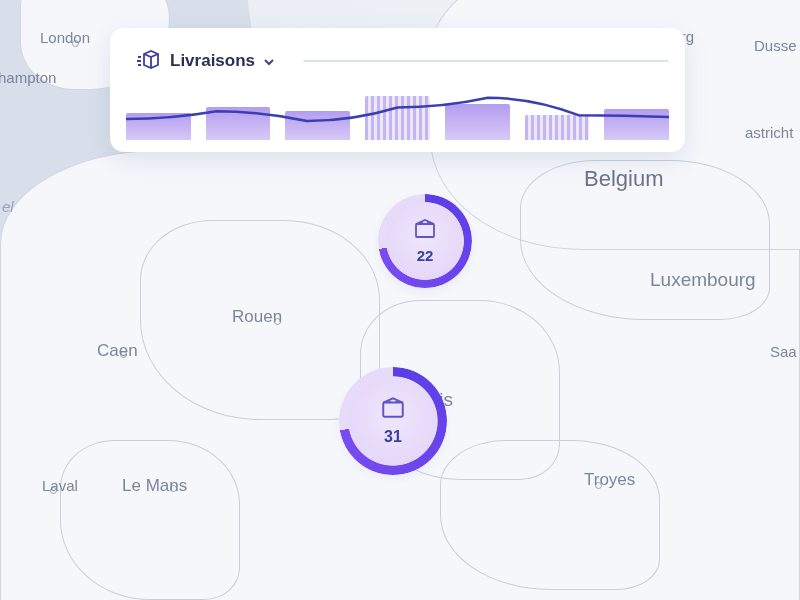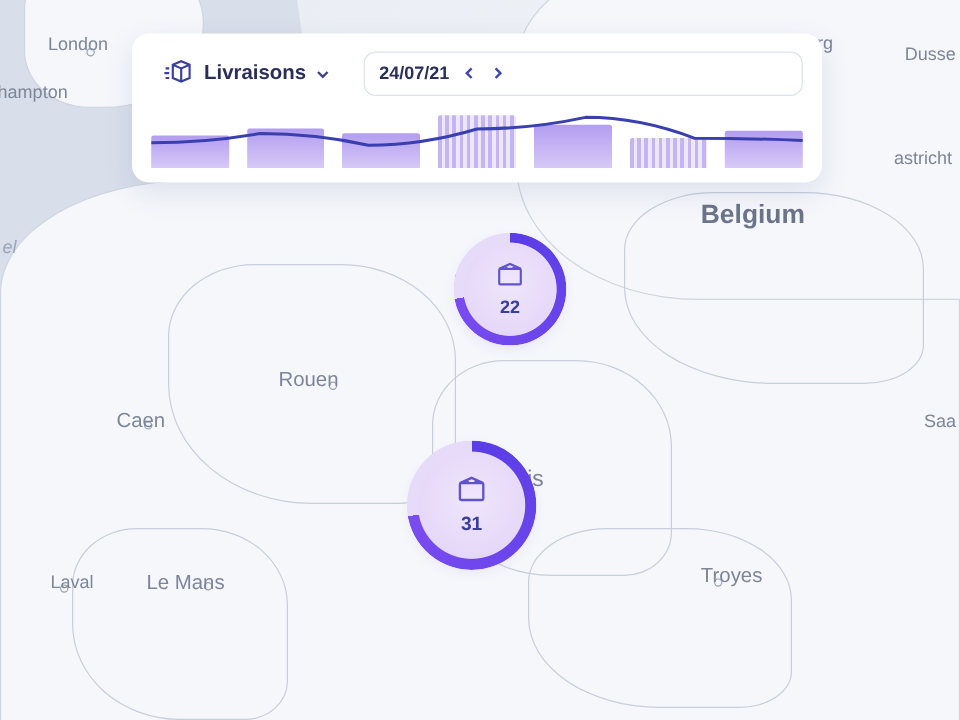--- a/index.html
+++ b/index.html
@@ -52,21 +52,21 @@
   }
   
   .map-label {
     position: absolute;
     color: #7d8599;
     font-size: 15px;
     font-weight: 500;
     white-space: nowrap;
     pointer-events: none;
   }
-  .map-label.country { color: #6c7489; font-size: 24px; font-weight: 700; }
+  .map-label.country { color: #6c7489; font-size: 24px; font-weight: 400; }
   .map-label.big { font-size: 17px; }
   
   
   .control-panel {
     position: absolute;
     top: 28px;
     left: 110px;
     width: 575px;
     background: #ffffff;
     border-radius: 14px;
@@ -197,20 +197,21 @@
   <div class="city-dot" style="top:220px;left:424px;"></div>
   <div class="city-dot" style="top:399px;left:404px;"></div>
 
   <span class="map-label" style="top:29px;left:40px;">London</span>
   <span class="map-label" style="top:96px;left:115px;">Brighton</span>
   <span class="map-label" style="top:69px;left:-2px;">hampton</span>
   <span class="map-label" style="top:28px;left:620px;">Middelburg</span>
   <span class="map-label" style="top:37px;left:754px;">Dusse</span>
   <span class="map-label" style="top:124px;left:745px;">astricht</span>
   <span class="map-label country" style="top:166px;left:584px;font-size:22px;">Belgium</span>
+  <span class="map-label big" style="top:269px;left:650px;font-size:19px;">Luxembourg</span>
   <span class="map-label" style="top:343px;left:770px;">Saa</span>
   <span class="map-label" style="top:218px;left:379px;">Am</span>
   <span class="map-label big" style="top:307px;left:232px;">Rouen</span>
   <span class="map-label big" style="top:341px;left:97px;">Caen</span>
   <span class="map-label big" style="top:389px;left:433px;font-size:19px;">ris</span>
   <span class="map-label big" style="top:476px;left:122px;">Le Mans</span>
   <span class="map-label" style="top:477px;left:42px;">Laval</span>
   <span class="map-label big" style="top:470px;left:584px;">Troyes</span>
   <span class="map-label" style="top:198px;left:2px;font-style:italic;color:#9aa4b8;">el</span>
 
@@ -226,33 +227,20 @@
         </span>
         <span>Livraisons</span>
         <span class="chev">
           <svg width="12" height="8" viewBox="0 0 12 8" fill="none" stroke="currentColor" stroke-width="2">
               <path d="M2 2 L6 6 L10 2"></path>
             </svg>
         </span>
       </div>
 
       <div class="date-range">
-        <div class="date-seg">
-          <span>24/07/21</span>
-          <span class="nav-btn">
-            <svg width="10" height="12" viewBox="0 0 10 12" fill="none" stroke="currentColor" stroke-width="2">
-                <path d="M7 2 L3 6 L7 10"></path>
-              </svg>
-          </span>
-          <span class="nav-btn">
-            <svg width="10" height="12" viewBox="0 0 10 12" fill="none" stroke="currentColor" stroke-width="2">
-                <path d="M3 2 L7 6 L3 10"></path>
-              </svg>
-          </span>
-        </div>
       </div>
     </div>
 
     <div class="mini-chart" id="mini-chart">
         <div class="bar solid" style="left: 88.1143%; width: 11.8857%; height: 64%;"></div>
         <div class="bar hatch" style="left: 73.4286%; width: 11.8857%; height: 52%;"></div>
         <div class="bar solid" style="left: 58.7429%; width: 11.8857%; height: 76%;"></div>
         <div class="bar hatch" style="left: 44.0571%; width: 11.8857%; height: 92%;"></div>
         <div class="bar solid" style="left: 29.3714%; width: 11.8857%; height: 60%;"></div>
         <div class="bar solid" style="left: 14.6857%; width: 11.8857%; height: 68%;"></div>

